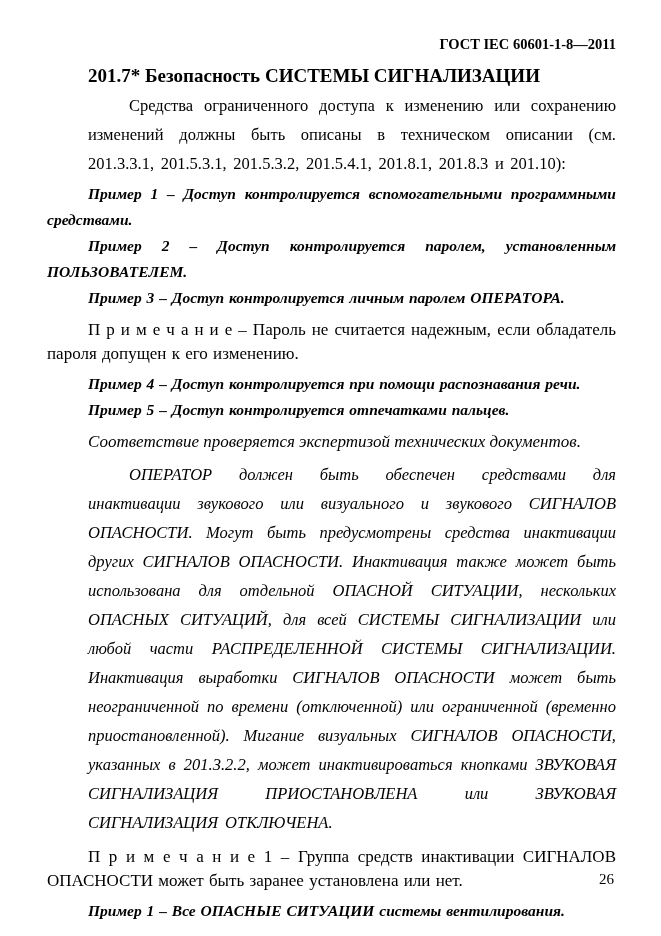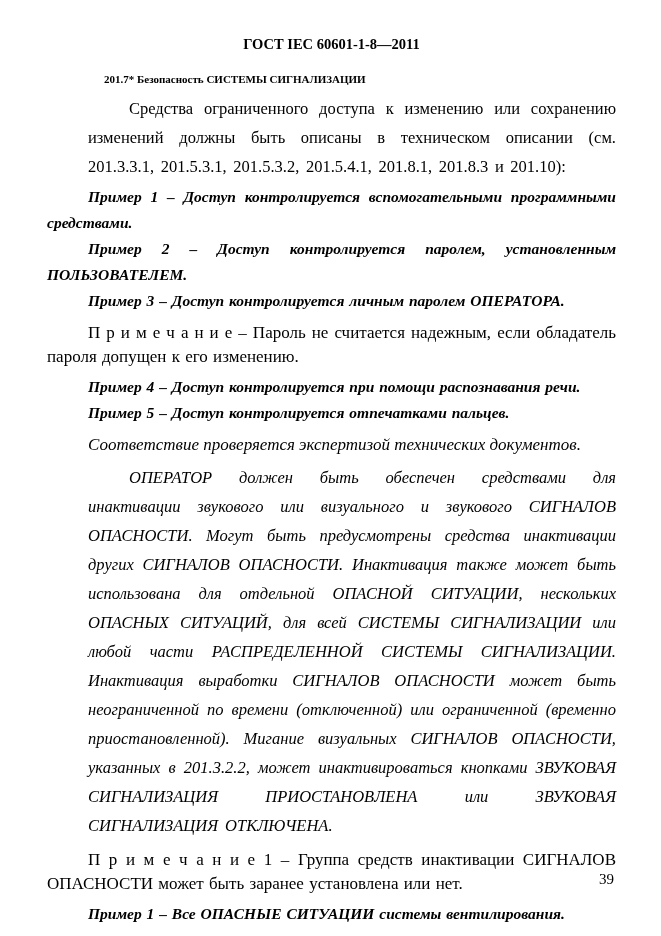--- a/index.html
+++ b/index.html
@@ -12,32 +12,32 @@
     width: 661px;
     height: 936px;
     box-sizing: border-box;
     background: #ffffff;
     color: #000000;
     font-family: "Liberation Serif", "DejaVu Serif", serif;
     padding: 36px 45px 0 47px;
     overflow: hidden;
   }
   .doc-header {
-    text-align: center;
+    text-align: right;
     font-weight: 700;
     font-size: 14.5px;
     line-height: 17px;
     margin: 0 0 13px 0;
   }
   .heading {
     font-weight: 700;
-    font-size: 11px;
+    font-size: 19px;
     line-height: 20px;
     text-indent: 41px;
-    margin: 16px;
+    margin: 0;
   }
   .heading-207 { margin-bottom: 5px; }
   .heading-208 { margin-bottom: 6px; }
   .heading-2081 { margin-bottom: 5px; }
   p { margin: 0; }
   .body-par {
     font-size: 16.5px;
     line-height: 29px;
     text-align: justify;
     text-indent: 41px;
@@ -102,15 +102,15 @@
   <p class="compliance">Соответствие проверяется экспертизой технических документов.</p>
 
 
 
   <p class="body-par body-208">ОПЕРАТОР должен быть обеспечен средствами для инактивации звукового или визуального и звукового СИГНАЛОВ ОПАСНОСТИ. Могут быть предусмотрены средства инактивации других СИГНАЛОВ ОПАСНОСТИ. Инактивация также может быть использована для отдельной ОПАСНОЙ СИТУАЦИИ, нескольких ОПАСНЫХ СИТУАЦИЙ, для всей СИСТЕМЫ СИГНАЛИЗАЦИИ или любой части РАСПРЕДЕЛЕННОЙ СИСТЕМЫ СИГНАЛИЗАЦИИ. Инактивация выработки СИГНАЛОВ ОПАСНОСТИ может быть неограниченной по времени (отключенной) или ограниченной (временно приостановленной). Мигание визуальных СИГНАЛОВ ОПАСНОСТИ, указанных в 201.3.2.2, может инактивироваться кнопками ЗВУКОВАЯ СИГНАЛИЗАЦИЯ ПРИОСТАНОВЛЕНА или ЗВУКОВАЯ СИГНАЛИЗАЦИЯ ОТКЛЮЧЕНА.</p>
 
   <p class="note note-208">П р и м е ч а н и е  1 – Группа средств инактивации СИГНАЛОВ ОПАСНОСТИ может быть заранее установлена или нет.</p>
 
   <p class="example">Пример 1 – Все ОПАСНЫЕ СИТУАЦИИ системы вентилирования.</p>
 
-  <div class="page-number">39</div>
+  <div class="page-number">26</div>
 
 </div>
 
 </body></html>

